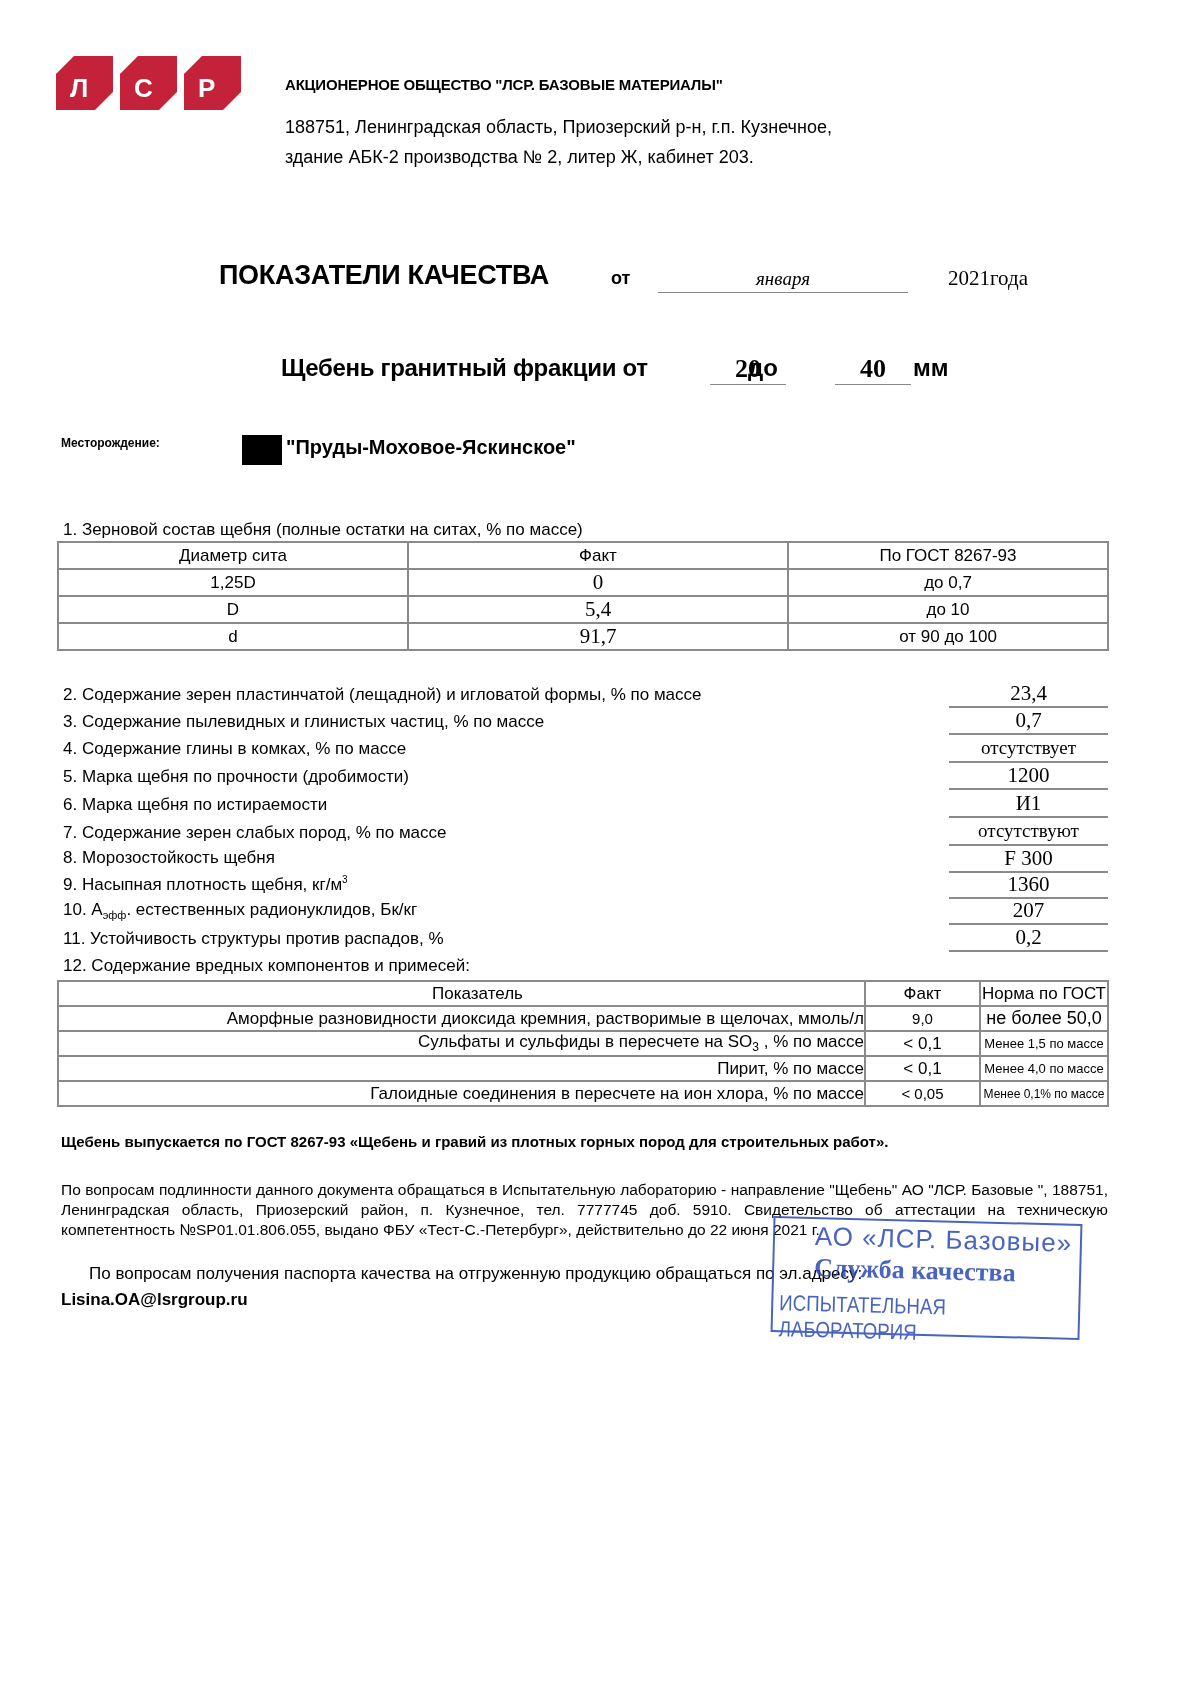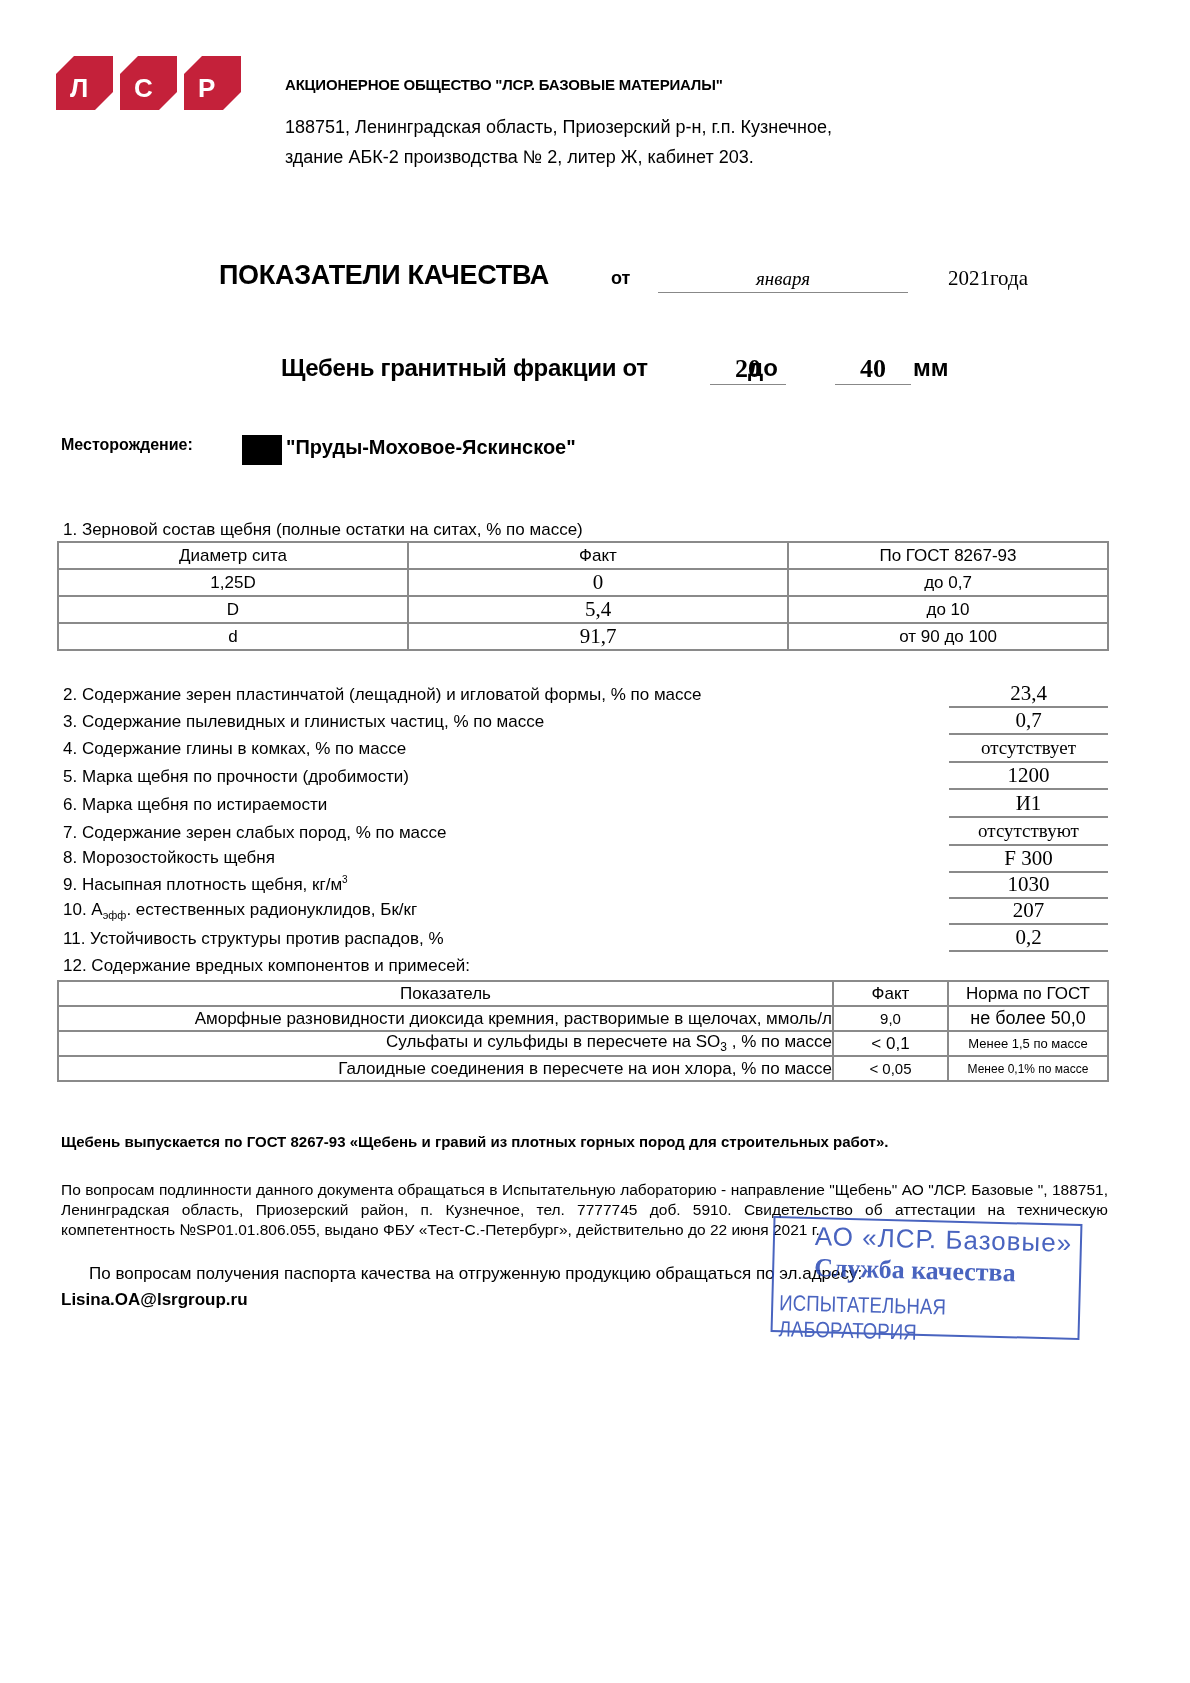--- a/index.html
+++ b/index.html
@@ -25,42 +25,42 @@
   .date-month { left: 658px; top: 268px; width: 250px; text-align: center; font-size: 19px; font-style: italic; }
   .date-year { left: 948px; top: 266px; font-size: 21px; }
 
   .fraction { left: 281px; top: 354px; font-size: 24px; font-weight: bold; letter-spacing: -0.3px; }
   .frac-val { font-family: "Liberation Serif", serif; font-size: 26px; font-weight: bold; text-align: center; }
   .frac-from { left: 710px; top: 354px; width: 76px; border-bottom: 1px solid #888; height: 30px; }
   .frac-do { left: 748px; top: 354px; font-size: 24px; font-weight: bold; }
   .frac-to { left: 835px; top: 354px; width: 76px; border-bottom: 1px solid #888; height: 30px; }
   .frac-mm { left: 913px; top: 354px; font-size: 24px; font-weight: bold; }
 
-  .deposit-label { left: 61px; top: 436px; font-size: 16px; font-weight: bold; }
+  .deposit-label { left: 61px; top: 436px; font-size: 12px; font-weight: bold; }
   .redact { position: absolute; left: 242px; top: 435px; width: 40px; height: 30px; background: #000; }
   .deposit-name { left: 286px; top: 436px; font-size: 20px; font-weight: bold; }
 
   .sec1 { left: 63px; top: 520px; font-size: 17px; }
 
   table { border-collapse: collapse; position: absolute; }
   table td { border: 2px solid #8a8a8a; padding: 0; text-align: center; font-size: 17px; }
 
   .t1 { left: 57px; top: 541px; width: 1052px; border-radius: 30px; }
   .t1 td { height: 25px; }
   .t1 .c1 { width: 348px; }
   .t1 .c2 { width: 378px; }
   .t1 .num { font-family: "Liberation Serif", serif; font-size: 21px; }
 
   .item { position: absolute; left: 63px; font-size: 17px; white-space: nowrap; }
   .val { position: absolute; left: 949px; width: 159px; text-align: center;
          font-family: "Liberation Serif", serif; font-size: 21px; border-bottom: 2px solid #8a8a8a; height: 26px; line-height: 26px; }
 
   .t2 { left: 57px; top: 980px; width: 1052px; }
   .t2 td { height: 23px; font-size: 17px; }
-  .t2 .c1 { width: 773px; }
+  .t2 .c1 { width: 773px; padding-left: 32px; }
   .t2 .c2 { width: 113px; }
   .t2 .left { text-align: right; padding-left: 8px; border-radius: 9px; }
   .t2 .small { font-size: 13px; margin-top: 16px; }
 
   .note-bold { left: 61px; top: 1133px; font-size: 15px; font-weight: bold; }
   .para { position: absolute; left: 61px; top: 1180px; width: 1047px; font-size: 15.5px; line-height: 20px; text-align: justify; }
   .para2 { left: 61px; top: 1264px; font-size: 17px; margin-left: 28px; }
   .email { left: 61px; top: 1290px; font-size: 17px; font-weight: bold; }
 
   .stamp { position: absolute; left: 772px; top: 1220px; width: 305px; height: 112px;
@@ -144,21 +144,21 @@
 <div class="item" style="top:795px">6. Марка щебня по истираемости</div>
 <div class="val" style="top:790px">И1</div>
 
 <div class="item" style="top:823px">7. Содержание зерен слабых пород, % по массе</div>
 <div class="val" style="top:818px; font-size:19px;">отсутствуют</div>
 
 <div class="item" style="top:848px">8. Морозостойкость щебня</div>
 <div class="val" style="top:845px">F 300</div>
 
 <div class="item" style="top:874px"><span>9. Насыпная плотность щебня, кг/м</span><sup style="font-size:10px">3</sup></div>
-<div class="val" style="top:871px">1030</div>
+<div class="val" style="top:871px">1360</div>
 
 <div class="item" style="top:900px"><span>10. А</span><sub style="font-size:11px">эфф</sub><span>. естественных радионуклидов, Бк/кг</span></div>
 <div class="val" style="top:897px">207</div>
 
 <div class="item" style="top:929px">11. Устойчивость структуры против распадов, %</div>
 <div class="val" style="top:924px">0,2</div>
 
 <div class="item" style="top:956px">12. Содержание вредных компонентов и примесей:</div>
 
 <table class="t2">
@@ -172,20 +172,25 @@
     <td class="left">Аморфные разновидности диоксида кремния, растворимые в щелочах, ммоль/л</td>
     <td style="font-size:15px">9,0</td>
     <td style="font-size:18px">не более 50,0</td>
   </tr>
   <tr>
     <td class="left"><span>Сульфаты и сульфиды в пересчете на SO</span><sub style="font-size:12px">3</sub><span> , % по массе</span></td>
     <td>&lt; 0,1</td>
     <td class="small">Менее 1,5 по массе</td>
   </tr>
   <tr>
+    <td class="left">Пирит, % по массе</td>
+    <td>&lt; 0,1</td>
+    <td class="small">Менее 4,0 по массе</td>
+  </tr>
+  <tr>
     <td class="left">Галоидные соединения в пересчете на ион хлора, % по массе</td>
     <td style="font-size:15px">&lt; 0,05</td>
     <td style="font-size:12px">Менее 0,1% по массе</td>
   </tr>
 </tbody>
   </table>
 
 <div class="abs note-bold">Щебень выпускается по ГОСТ 8267-93 «Щебень и гравий из плотных горных пород для строительных работ».</div>
 <div class="para">По вопросам подлинности данного документа обращаться в Испытательную лабораторию - направление "Щебень" АО "ЛСР. Базовые ", 188751, Ленинградская область, Приозерский район, п. Кузнечное, тел. 7777745 доб. 5910. Свидетельство об аттестации на техническую компетентность №SP01.01.806.055, выдано ФБУ «Тест-С.-Петербург», действительно до 22 июня 2021 г.</div>
 <div class="abs para2">По вопросам получения паспорта качества на отгруженную продукцию обращаться по эл.адресу:</div>

